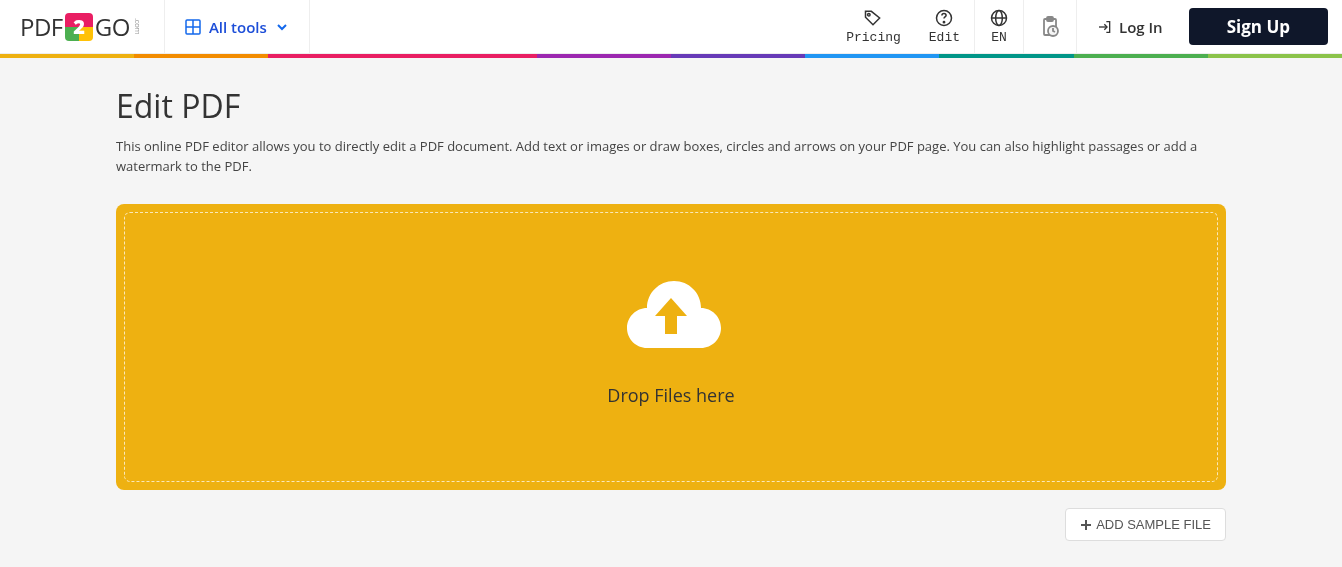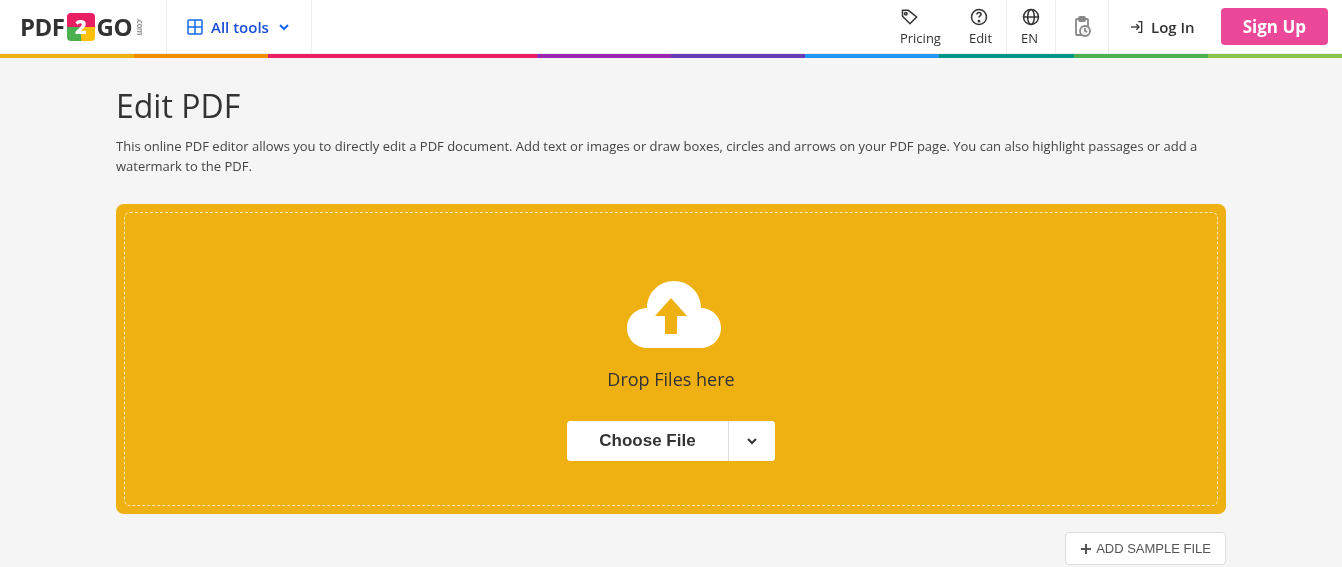--- a/index.html
+++ b/index.html
@@ -1,47 +1,47 @@
 <!DOCTYPE html>
 <html><head>
   <meta charset="utf-8">
   <style>
     * { margin: 0; padding: 0; box-sizing: border-box; }
     body { font-family: 'Open Sans', -apple-system, BlinkMacSystemFont, sans-serif; background: #f5f5f5; width: 1342px; }
     
     .header { background: #fff; height: 54px; display: flex; align-items: stretch; border-bottom: 1px solid #eee; }
-    .logo { display: flex; align-items: center; padding: 0 20px; border-right: 1px solid #eee; font-weight: 700; font-size: 24px; color: #333; letter-spacing: -0.5px; }
+    .logo { display: flex; align-items: center; padding: 0 20px; border-right: 1px solid #eee; font-weight: 400; font-size: 24px; color: #333; letter-spacing: -0.5px; }
     .logo-square { display: inline-block; width: 28px; height: 28px; border-radius: 4px; margin: 0 2px; position: relative; overflow: hidden; }
     .logo-square::before { content:''; position:absolute; top:0;left:0;right:0;bottom:50%; background:#e91e63; }
     .logo-square::after { content:'2'; position:absolute; inset:0; display:flex; align-items:center; justify-content:center; color:#fff; font-weight:800; font-size:20px; z-index:2; }
     .logo-sq-bottom { position:absolute; top:50%; left:0; right:0; bottom:0; display:flex; }
     .logo-sq-bottom span:first-child { flex:1; background:#4caf50; }
     .logo-sq-bottom span:last-child { flex:1; background:#ffc107; }
     .logo-dotcom { font-size: 8px; color: #999; writing-mode: vertical-rl; margin-left: 3px; }
     
     .all-tools { display: flex; align-items: center; padding: 0 20px; color: #1d4ed8; font-weight: 600; font-size: 15px; gap: 8px; cursor: pointer; border-right: 1px solid #eee; }
     .spacer { flex: 1; }
     
-    .nav-item { display: flex; flex-direction: column; align-items: flex-start; justify-content: center; padding: 0 14px; font-size: 13px; color: #333; cursor: pointer; gap: 2px; border-right: 1px solid #eee; }
+    .nav-item { display: flex; flex-direction: column; align-items: center; justify-content: center; padding: 0 14px; font-size: 13px; color: #333; cursor: pointer; gap: 2px; border-right: 1px solid #eee; font-family: Liberation Mono, monospace; }
     .nav-item.no-border { border-right: none; }
     .nav-icon { font-size: 20px; line-height: 1; color: #333; }
     
     .login { display: flex; align-items: center; padding: 0 20px; gap: 6px; color: #333; font-weight: 600; font-size: 15px; cursor: pointer; }
-    .signup { display: flex; align-items: center; margin: 8px 14px 8px 6px; padding: 0 22px; background: #ec4899; color: #fff; font-weight: 700; font-size: 17px; border-radius: 4px; cursor: pointer; }
+    .signup { display: flex; align-items: center; margin: 8px 14px 8px 6px; padding: 0 38px; background: #0f172a; color: #fff; font-weight: 700; font-size: 17px; border-radius: 4px; cursor: pointer; }
     
     .rainbow { height: 4px; display: flex; }
     .rainbow span { flex: 1; }
     
     .content { max-width: 1110px; margin: 0 auto; padding: 26px 0 30px; }
     .title { font-size: 32px; font-weight: 400; color: #333; margin-bottom: 10px; }
     .subtitle { font-size: 13px; color: #444; line-height: 1.5; margin-bottom: 28px; }
     
     .dropzone { background: #eeb111; border-radius: 8px; padding: 8px; }
     .dropzone-inner { border: 1px dashed rgba(255,255,255,0.7); border-radius: 6px; padding: 60px 20px 44px; display: flex; flex-direction: column; align-items: center; }
-    .drop-text { color: #333; font-size: 18px; margin-top: 14px; margin-bottom: 30px; }
+    .drop-text { color: #333; font-size: 18px; margin-top: 30px; margin-bottom: 30px; }
     
     .choose-group { display: inline-flex; background: #fff; border-radius: 4px; overflow: hidden; }
     .choose-btn { padding: 10px 32px; font-size: 17px; font-weight: 700; color: #333; cursor: pointer; border: none; background: #fff; }
     .choose-caret { padding: 10px 16px; border-left: 1px solid #ddd; cursor: pointer; display: flex; align-items: center; background: #fff; }
     
     .sample-row { display: flex; justify-content: flex-end; margin-top: 18px; }
     .sample-btn { background: #fff; border: 1px solid #ddd; border-radius: 4px; padding: 8px 14px; font-size: 13px; color: #555; cursor: pointer; display: flex; align-items: center; gap: 4px; }
   </style>
 </head>
 <body>
@@ -131,28 +131,20 @@
   <h1 class="title">Edit PDF</h1>
   <p class="subtitle">This online PDF editor allows you to directly edit a PDF document. Add text or images or draw boxes, circles and arrows on your PDF page. You can also highlight passages or add a watermark to the PDF.</p>
 
   <div class="dropzone">
     <div class="dropzone-inner">
       <svg width="110" height="80" viewBox="0 0 110 80">
         <path fill="#fff" d="M85 35c0-15-12-27-27-27S31 20 31 35c-11 0-20 9-20 20s9 20 20 20h54c11 0 20-9 20-20s-9-20-20-20z"></path>
         <path fill="#eeb111" d="M55 25l-16 18h10v18h12V43h10L55 25z"></path>
       </svg>
       <div class="drop-text">Drop Files here</div>
-      <div class="choose-group">
-        <button class="choose-btn">Choose File</button>
-        <div class="choose-caret">
-          <svg width="14" height="14" viewBox="0 0 14 14" fill="none" stroke="#333" stroke-width="2">
-              <polyline points="3,5 7,9 11,5"></polyline>
-            </svg>
-        </div>
-      </div>
     </div>
   </div>
 
   <div class="sample-row">
     <button class="sample-btn">
       <svg width="12" height="12" viewBox="0 0 12 12" stroke="#555" stroke-width="2">
           <line x1="6" y1="1" x2="6" y2="11"></line>
           <line x1="1" y1="6" x2="11" y2="6"></line>
         </svg>
       <span>ADD SAMPLE FILE</span>

